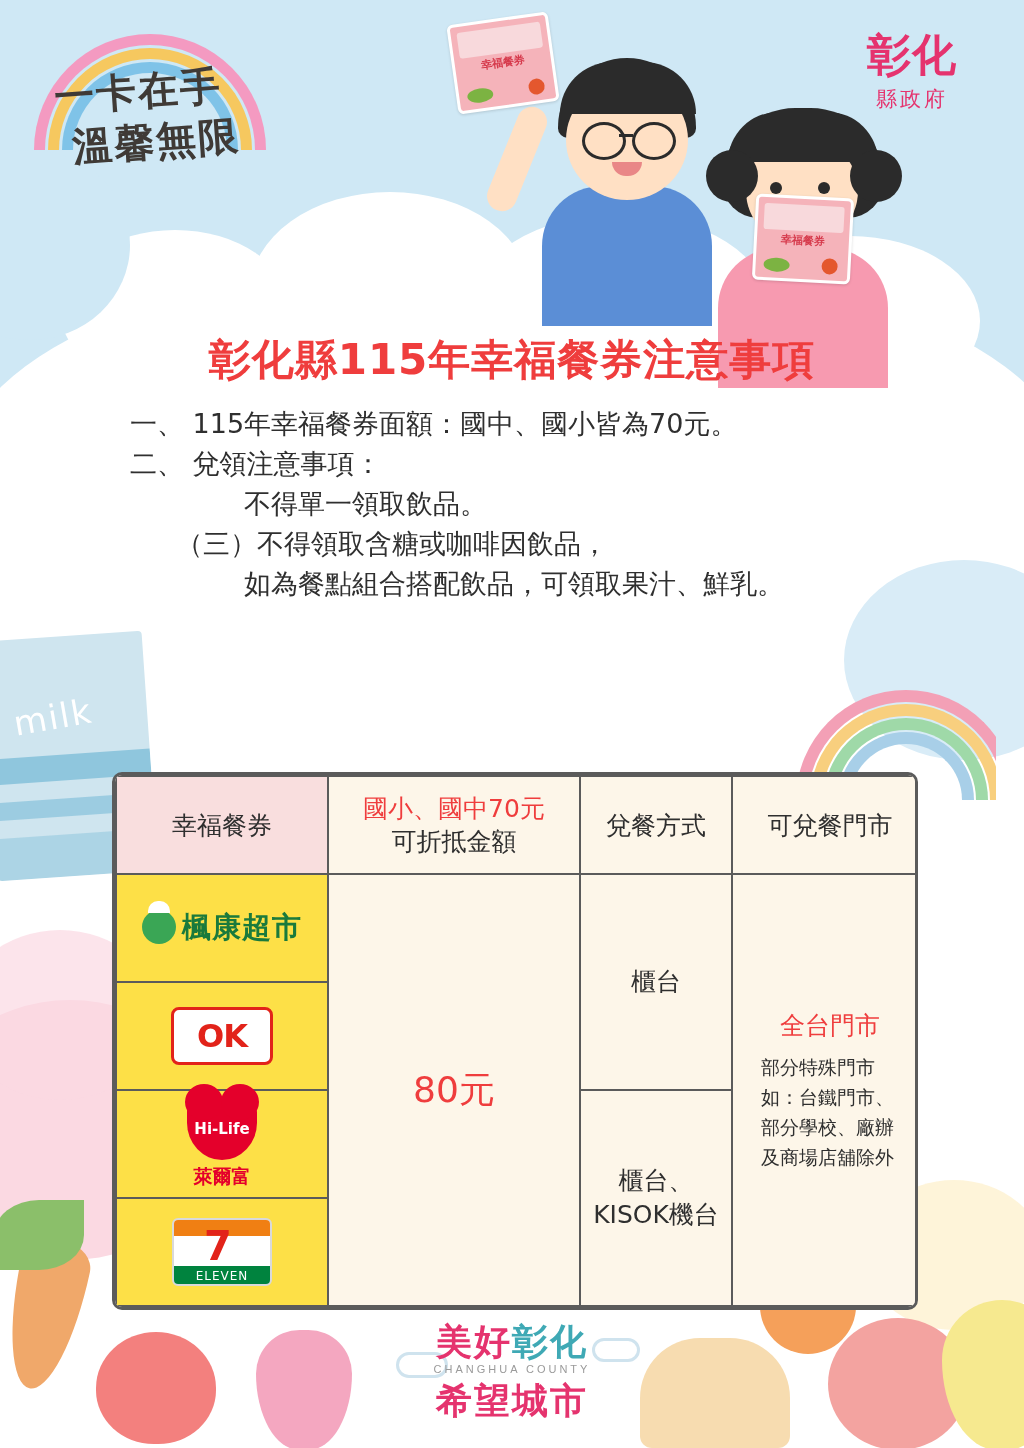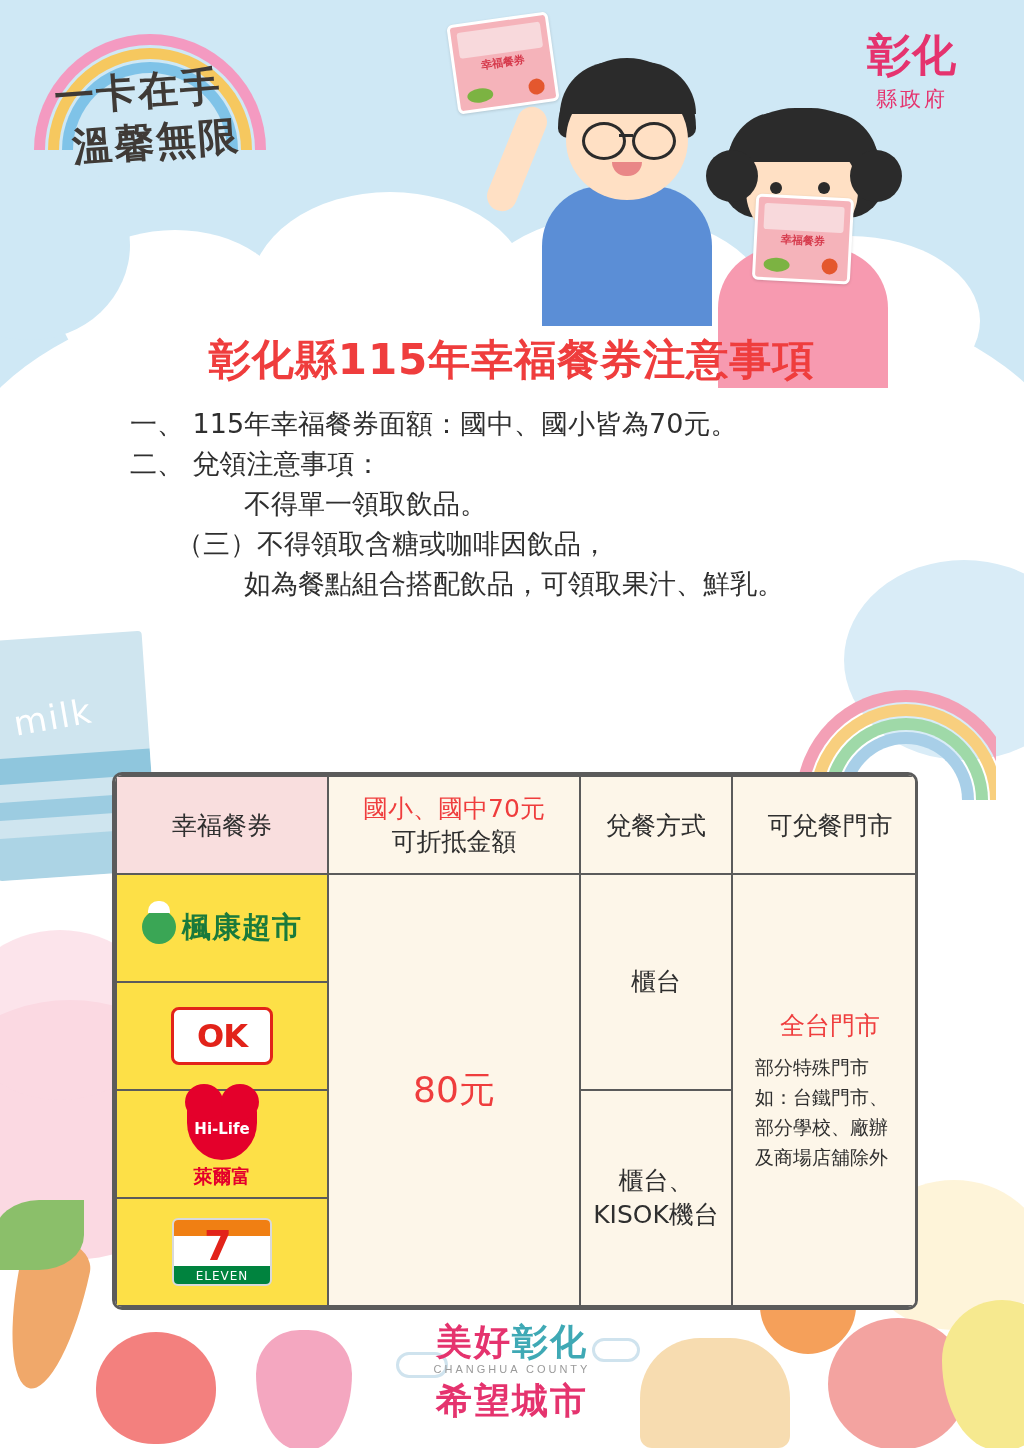--- a/index.html
+++ b/index.html
@@ -100,21 +100,21 @@
     font-family:"DejaVu Sans","Liberation Sans",sans-serif;}
   thead th{background:#fdefb8;font-size:25px;color:#2f2f2f;font-weight:normal;height:94px;}
   thead th .red{color:#ef3d3d;}
   .col-vendor{width:208px;background:#f9dede;}
   .col-amount{width:248px;background:#fdf6e9;}
   .col-method{width:148px;background:#fdf6e9;}
   .col-store{width:192px;background:#fdf6e9;}
   .vendor-cell{height:104px;background:#fde047;}
   .amount-cell{font-size:36px;color:#ef3d3d;background:#fdf6e9;}
   .method-cell{font-size:25px;color:#2f2f2f;background:#fdf6e9;line-height:34px;}
-  .store-cell{background:#fdf6e9;padding:14px;}
+  .store-cell{background:#fdf6e9;padding:20px;}
   .store-cell .hl{color:#ef3d3d;font-size:25px;display:block;margin-bottom:10px;}
   .store-cell .note{font-size:19px;line-height:30px;color:#2f2f2f;display:block;text-align:left;padding-left:8px;}
 
   
   .v-logo{display:inline-block;position:relative;}
   .fk{font-size:29px;font-weight:bold;color:#1a7a3c;font-family:"DejaVu Sans",sans-serif;letter-spacing:1px;}
   .fk-chef{display:inline-block;width:34px;height:34px;background:#3aa655;border-radius:50%;vertical-align:-7px;margin-right:6px;position:relative;}
   .fk-chef:after{content:"";position:absolute;left:6px;top:-9px;width:22px;height:12px;background:#ffffff;border-radius:10px 10px 0 0;}
   .ok-box{width:96px;height:52px;background:#ffffff;border:3px solid #e2231a;border-radius:8px;display:flex;align-items:center;justify-content:center;margin:0 auto;}
   .ok-box span{color:#e2231a;font-size:32px;font-weight:bold;font-family:"DejaVu Sans",sans-serif;letter-spacing:-1px;}

